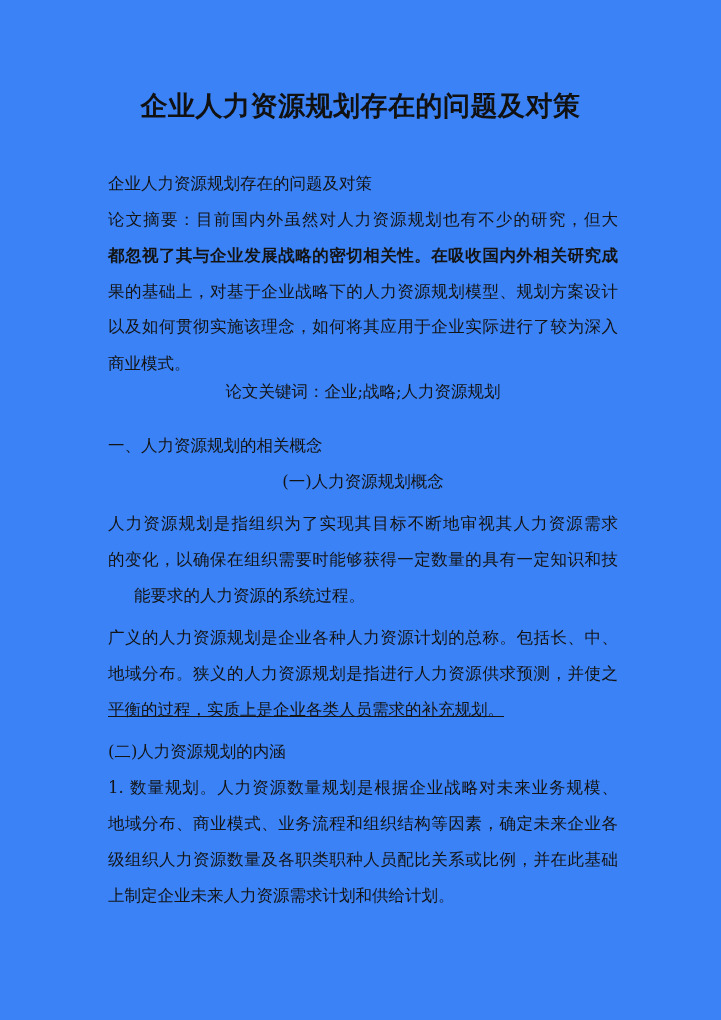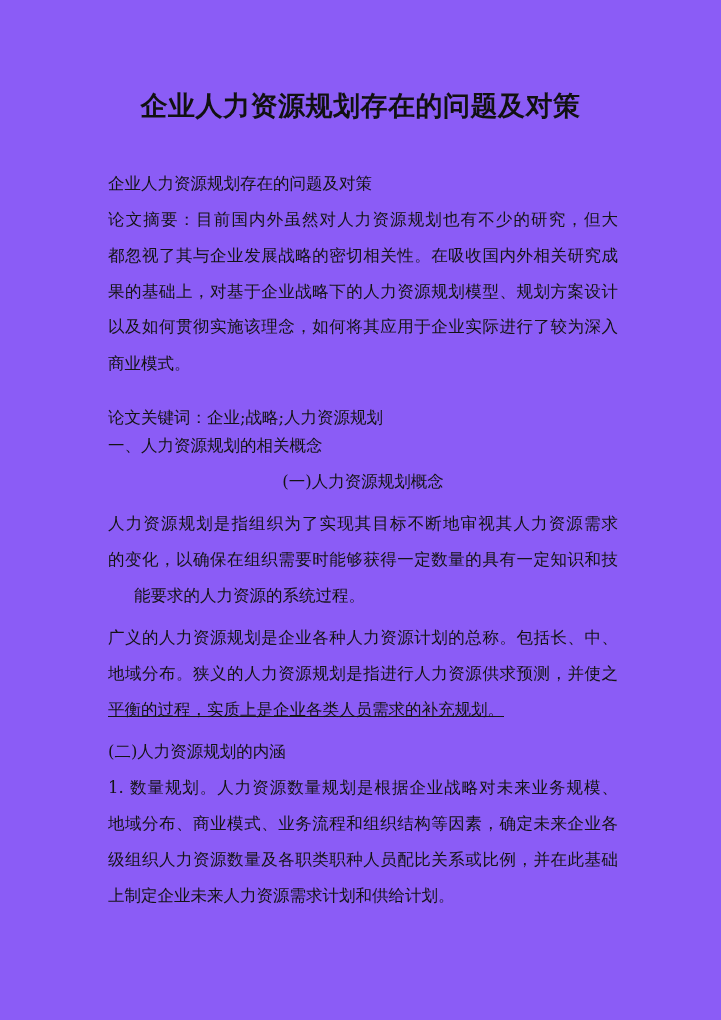--- a/index.html
+++ b/index.html
@@ -1,37 +1,37 @@
 <!DOCTYPE html>
 <html><head>
 <meta charset="utf-8">
 <style>
   html, body { margin: 0; padding: 0; background: #ffffff; }
   body { width: 721px; height: 1020px; position: relative; overflow: hidden;
          font-family: "DejaVu Serif", "Liberation Serif", serif; color: #111; }
-  .page { position: absolute; left: 0; top: 0; width: 721px; height: 1020px; background: #8b5cf6; }
+  .page { position: absolute; left: 0; top: 0; width: 721px; height: 1020px; background: #3b82f6; }
   .title { position: absolute; left: 0; width: 721px; top: 88px; text-align: center;
            font-size: 27px; line-height: 36px; font-weight: bold; letter-spacing: 0.5px; color: #111; }
   .line { position: absolute; left: 108px; width: 510px; font-size: 16.5px; line-height: 24px;
           white-space: nowrap; color: #141414; }
   .justify { text-align-last: justify; text-align: justify; white-space: normal; }
 </style>
 </head>
 <body>
 
 <div class="page">
   <div class="title">企业人力资源规划存在的问题及对策</div>
   <div id="body-lines">
       <div class="line" style="top: 172px;"> 企业人力资源规划存在的问题及对策</div>
       <div class="line justify" style="top: 208px;"> 论文摘要：目前国内外虽然对人力资源规划也有不少的研究，但大</div>
-      <div class="line justify" style="top: 244px;">都忽视了其与企业发展战略的密切相关性。在吸收国内外相关研究成</div>
+      <div class="line justify" style="top: 244px; font-weight: bold;">都忽视了其与企业发展战略的密切相关性。在吸收国内外相关研究成</div>
       <div class="line justify" style="top: 280px;">果的基础上，对基于企业战略下的人力资源规划模型、规划方案设计</div>
       <div class="line justify" style="top: 315px;">以及如何贯彻实施该理念，如何将其应用于企业实际进行了较为深入</div>
       <div class="line" style="top: 352px;">商业模式。</div>
-      <div class="line" style="top: 406px;"> 论文关键词：企业;战略;人力资源规划</div>
+      <div class="line" style="top: 380px; text-align: center;"> 论文关键词：企业;战略;人力资源规划</div>
       <div class="line" style="top: 434px;"> 一、人力资源规划的相关概念</div>
       <div class="line" style="top: 470px; text-align: center;"> (一)人力资源规划概念</div>
       <div class="line justify" style="top: 512px;"> 人力资源规划是指组织为了实现其目标不断地审视其人力资源需求</div>
       <div class="line justify" style="top: 548px;">的变化，以确保在组织需要时能够获得一定数量的具有一定知识和技</div>
       <div class="line" style="top: 584px; margin-left: 26px;">能要求的人力资源的系统过程。</div>
       <div class="line justify" style="top: 626px;"> 广义的人力资源规划是企业各种人力资源计划的总称。包括长、中、</div>
       <div class="line justify" style="top: 662px;">地域分布。狭义的人力资源规划是指进行人力资源供求预测，并使之</div>
       <div class="line" style="top: 698px; text-decoration: underline;">平衡的过程，实质上是企业各类人员需求的补充规划。</div>
       <div class="line" style="top: 740px;"> (二)人力资源规划的内涵</div>
       <div class="line justify" style="top: 776px;"> 1. 数量规划。人力资源数量规划是根据企业战略对未来业务规模、</div>

